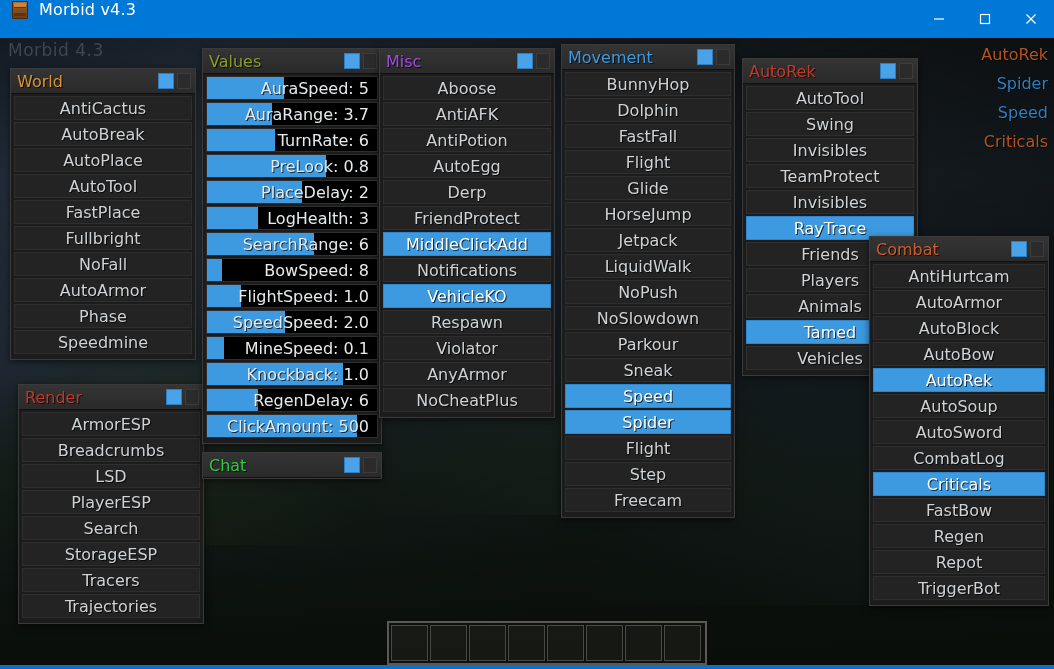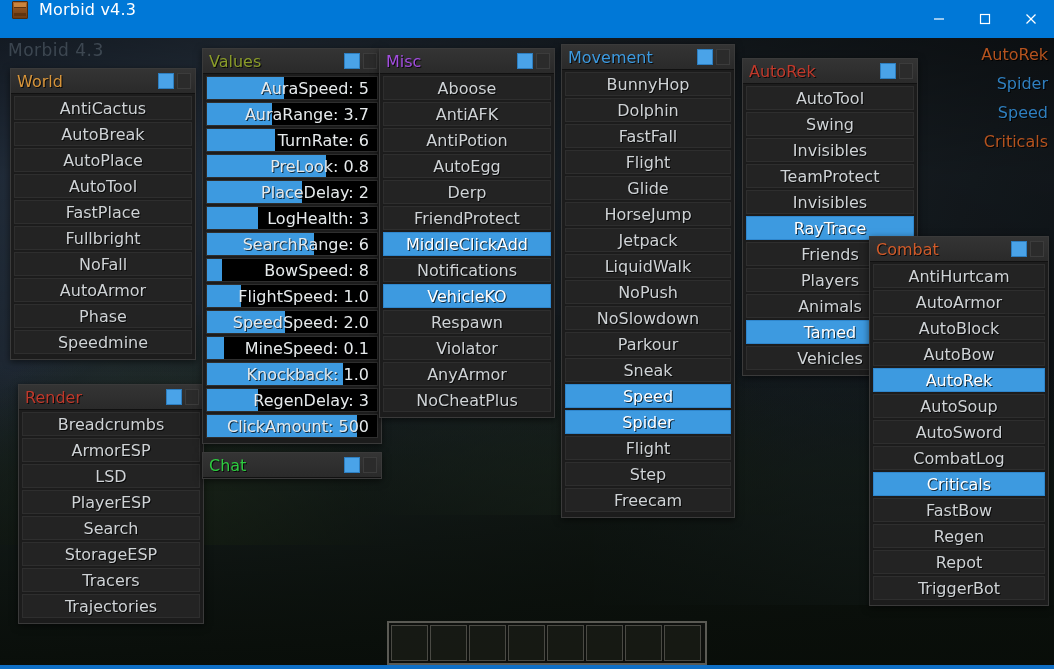--- a/index.html
+++ b/index.html
@@ -287,22 +287,22 @@
         </div>
       </div>
       <div class="panel" style="left: 18px; top: 384px; width: 186px;">
         <div class="panel-head">
           <div class="panel-title" style="color: rgb(192, 57, 43);">Render</div>
           <div class="head-spacer"></div>
           <div class="toggle-box"></div>
           <div class="toggle-box2"></div>
         </div>
         <div class="panel-body">
+          <div class="mod">ArmorESP</div>
           <div class="mod">Breadcrumbs</div>
-          <div class="mod">ArmorESP</div>
           <div class="mod">LSD</div>
           <div class="mod">PlayerESP</div>
           <div class="mod">Search</div>
           <div class="mod">StorageESP</div>
           <div class="mod">Tracers</div>
           <div class="mod">Trajectories</div>
         </div>
       </div>
       <div class="panel" style="left: 202px; top: 48px; width: 180px;">
         <div class="panel-head">
@@ -355,21 +355,21 @@
           <div class="slider">
             <div class="fill" style="width: 10%;"></div>
             <span class="slabel">MineSpeed: 0.1</span>
           </div>
           <div class="slider">
             <div class="fill" style="width: 80%;"></div>
             <span class="slabel">Knockback: 1.0</span>
           </div>
           <div class="slider">
             <div class="fill" style="width: 30%;"></div>
-            <span class="slabel">RegenDelay: 3</span>
+            <span class="slabel">RegenDelay: 6</span>
           </div>
           <div class="slider">
             <div class="fill" style="width: 88%;"></div>
             <span class="slabel">ClickAmount: 500</span>
           </div>
         </div>
       </div>
       <div class="panel" style="left: 202px; top: 452px; width: 180px;">
         <div class="panel-head">
           <div class="panel-title" style="color: rgb(46, 204, 64);">Chat</div>

